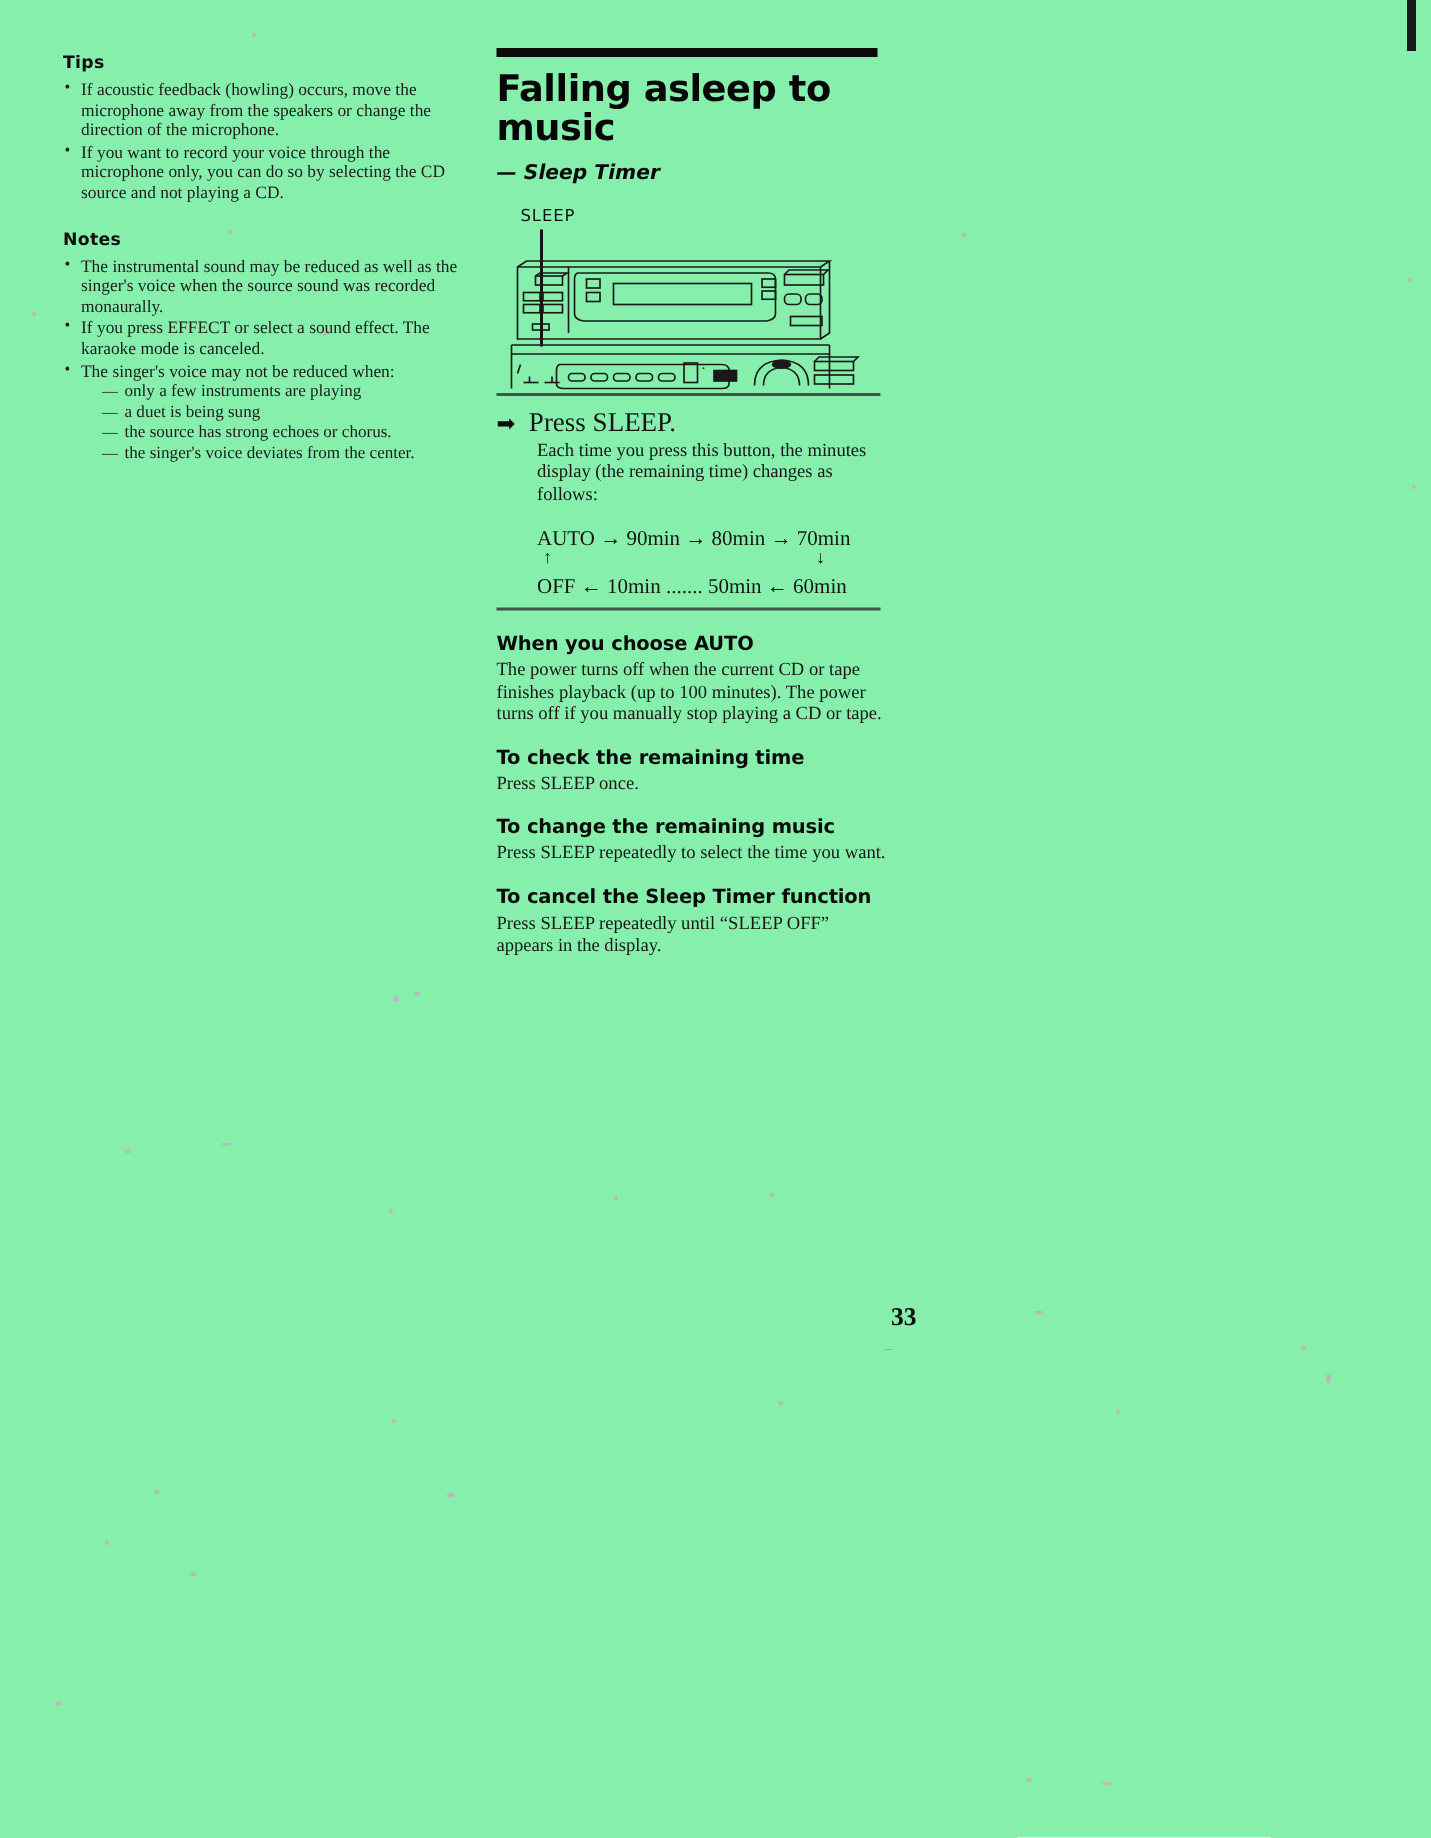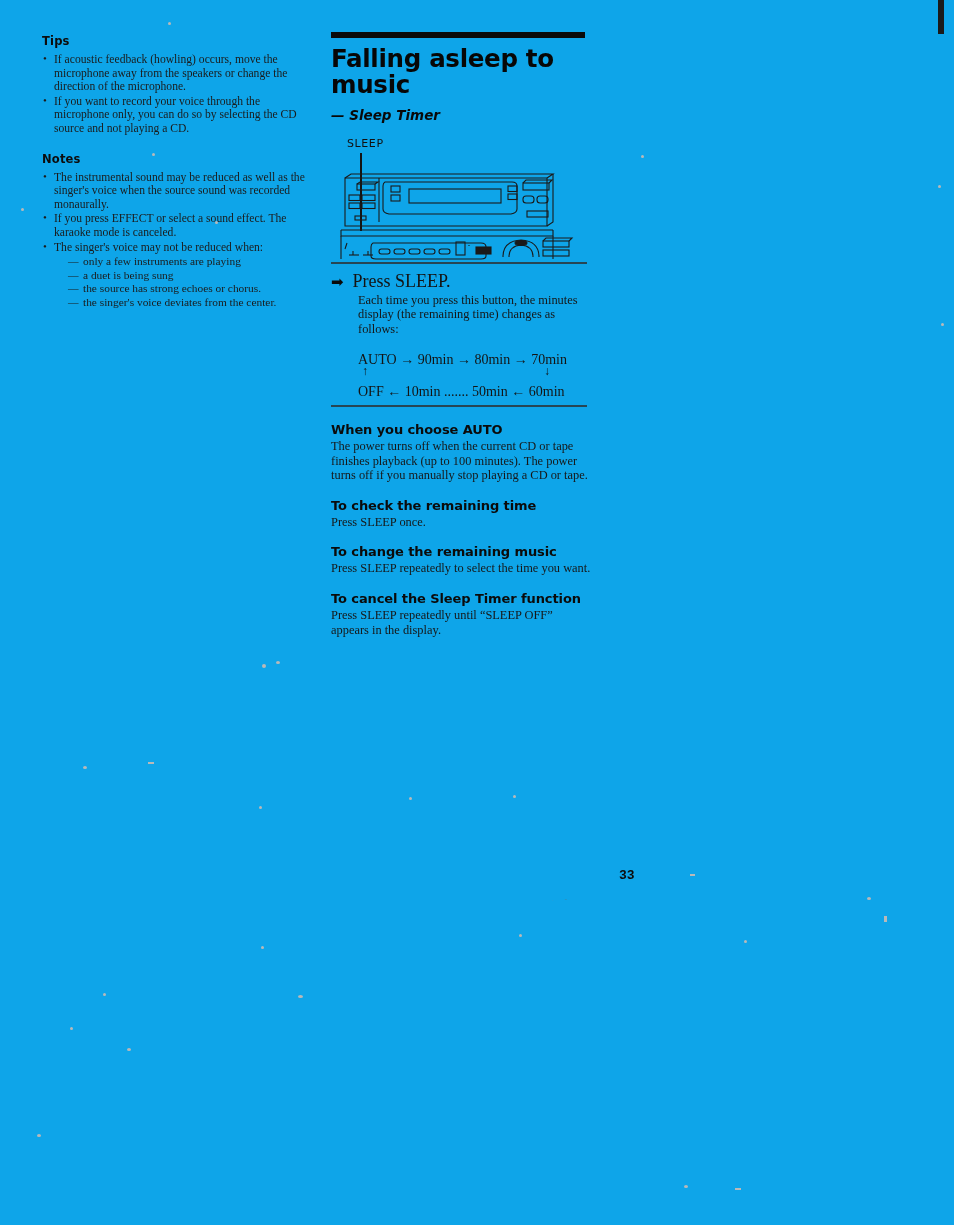--- a/index.html
+++ b/index.html
@@ -13,21 +13,21 @@
     position: relative;
     font-family: "Liberation Serif", serif;
     color: #111111;
     overflow: hidden;
   }
 
   
   .page {
     position: absolute;
     inset: 0;
-    background: #0ea5e9;
+    background: #86efac;
   }
 
   
   .scan-bar {
     position: absolute;
     top: 0px;
     left: 938px;
     width: 6px;
     height: 34px;
     background: #1a1a1a;
@@ -235,25 +235,24 @@
     line-height: 14.6px;
     margin: 0;
     color: #171717;
   }
 
   
   .page-number {
     position: absolute;
     left: 594px;
     top: 868px;
-    font-family: Liberation Mono, monospace;
+    font-family: Liberation Serif, serif;
     font-weight: bold;
-    font-size: 13px;
+    font-size: 17px;
     color: #0c0c0c;
-    margin-left: 25px;
   }
   .footer-smudge {
     position: absolute;
     left: 533px;
     top: 897px;
     width: 82px;
     height: 6px;
     opacity: .35;
     background:
       radial-gradient(ellipse at 8% 50%, #777 0 1px, transparent 2px),

